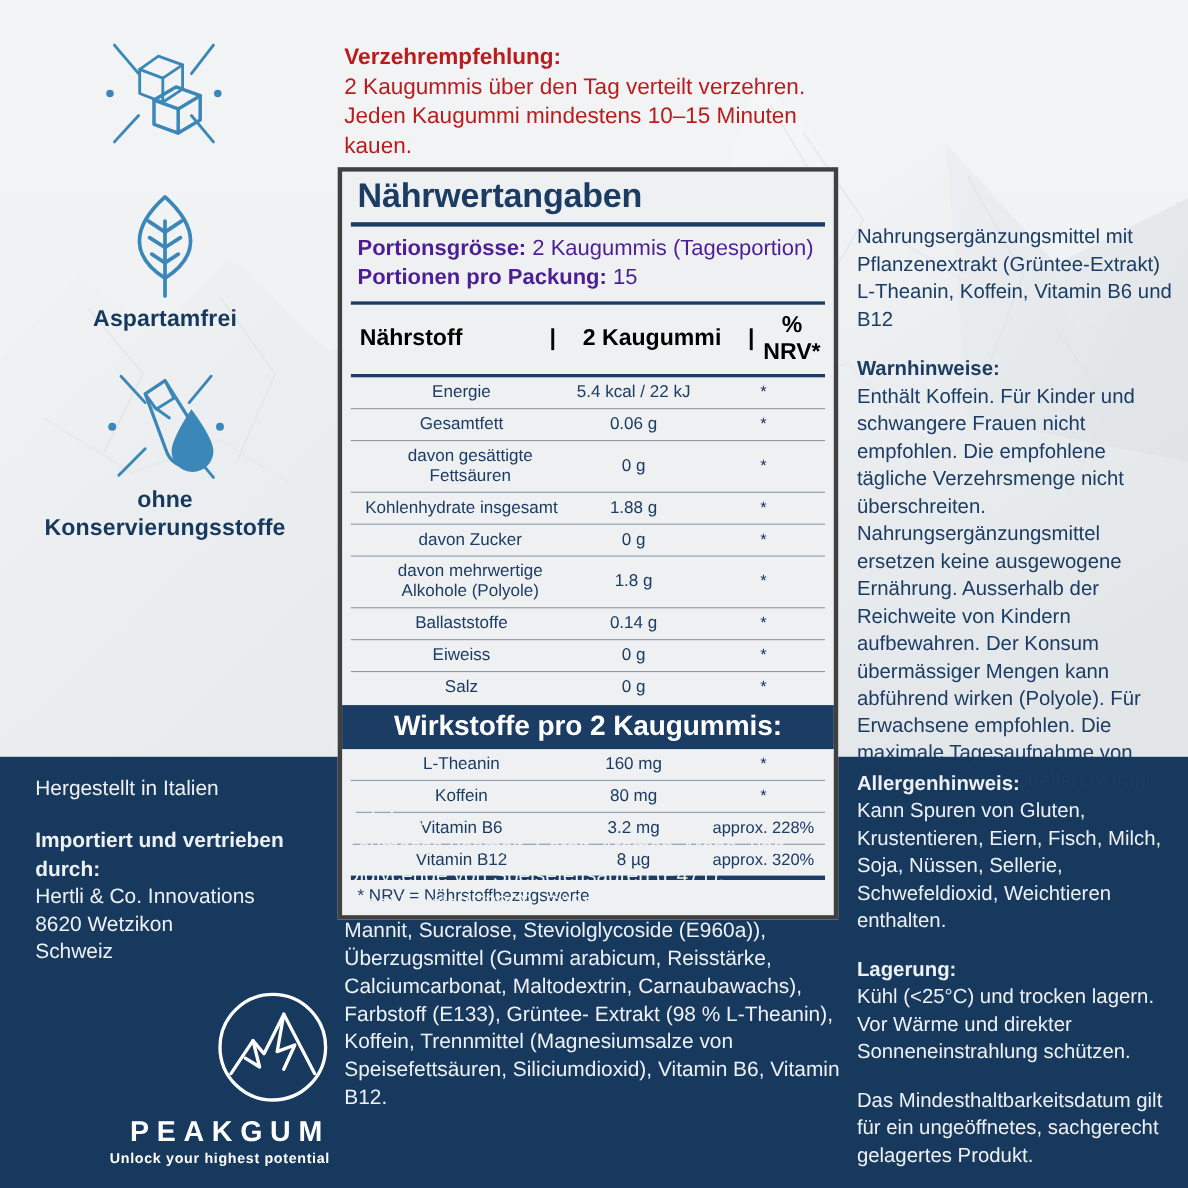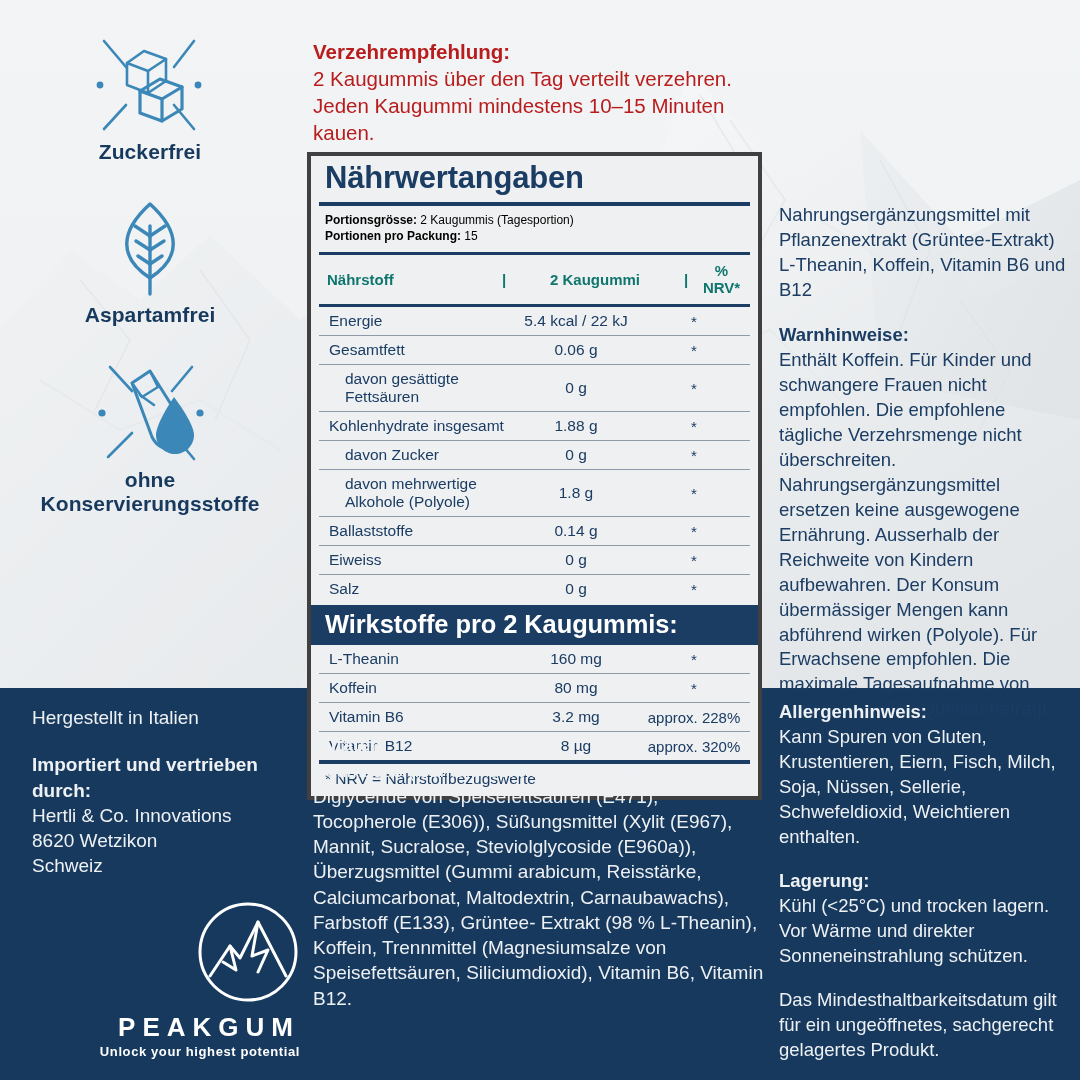--- a/index.html
+++ b/index.html
@@ -89,60 +89,61 @@
     padding: 6px 14px 7px 14px;
     line-height: 1.05;
     letter-spacing: -0.2px;
   }
   .np-rule-thick { height: 4px; background: #1b3c63; margin: 0 8px; }
   .np-rule-med   { height: 3px; background: #1b3c63; margin: 0 8px; }
   .np-rule-thin  { height: 1px; background: #8d9aa8; margin: 0 8px; }
 
   .np-serving {
     padding: 7px 14px 8px 14px;
-    font-size: 12px;
-    color: #000000;
+    font-size: 20px;
+    color: #4c1d95;
     line-height: 1.33;
   }
   .np-serving b { font-weight: bold; }
 
   .np-colhead {
     display: flex;
     align-items: center;
     padding: 7px 12px 8px 12px;
-    font-size: 15px;
-    font-weight: bold;
-    color: #0f766e;
+    font-size: 21px;
+    font-weight: bold;
+    color: #000000;
   }
   .np-colhead .c1 { width: 170px; text-align: left; padding-left: 4px; }
   .np-colhead .sep { width: 22px; text-align: center; }
   .np-colhead .c2 { width: 160px; text-align: center; }
   .np-colhead .c3 { flex: 1; text-align: center; }
 
   .np-row {
     display: flex;
     align-items: center;
     padding: 5px 12px 5px 12px;
     font-size: 15.5px;
     color: #1b3c63;
   }
-  .np-row .n  { flex: 1; text-align: left; padding-left: 6px; }
+  .np-row .n  { flex: 1; text-align: center; padding-left: 6px; }
   .np-row .n.ind { padding-left: 22px; }
   .np-row .v  { width: 132px; text-align: center; }
   .np-row .p  { width: 104px; text-align: center; font-size: 15px; }
   .np-row .p.star { font-size: 15px; }
 
   .np-active-band {
     background: #1b3c63;
     color: #ffffff;
     font-size: 25.5px;
     font-weight: bold;
     padding: 5px 14px 6px 14px;
     letter-spacing: -0.1px;
     margin-top: 2px;
+    text-align: center;
   }
   .np-footnote {
     padding: 6px 14px 8px 14px;
     font-size: 15.5px;
     color: #1b3c63;
   }
 
   
   .zutaten {
     position: absolute;
@@ -292,21 +293,20 @@
             <path d="M66,42 L66,64"></path>
 
             <path d="M58,62 L78,50 L100,58 L100,80 L80,92 L58,84 Z" stroke-width="3.2"></path>
             <path d="M58,62 L80,70 L100,58" stroke-width="3.2"></path>
             <path d="M80,70 L80,92" stroke-width="3.2"></path>
           </g>
           <circle cx="18" cy="56" r="3.4" fill="#3b87b8"></circle>
           <circle cx="116" cy="56" r="3.4" fill="#3b87b8"></circle>
         </svg>
       </div>
-      <div class="feature-label">Zuckerfrei</div>
     </div>
 
     <div class="feature f2">
       <div class="feature-glyph">
         <svg width="110" height="104" viewBox="0 0 110 104">
           <g stroke="#3b87b8" stroke-width="3.4" fill="none" stroke-linecap="round" stroke-linejoin="round">
             <path d="M55,8 C86,36 86,62 55,82 C24,62 24,36 55,8 Z"></path>
             <line x1="55" y1="30" x2="55" y2="98"></line>
             <line x1="55" y1="40" x2="40" y2="30"></line>
             <line x1="55" y1="40" x2="70" y2="30"></line>

